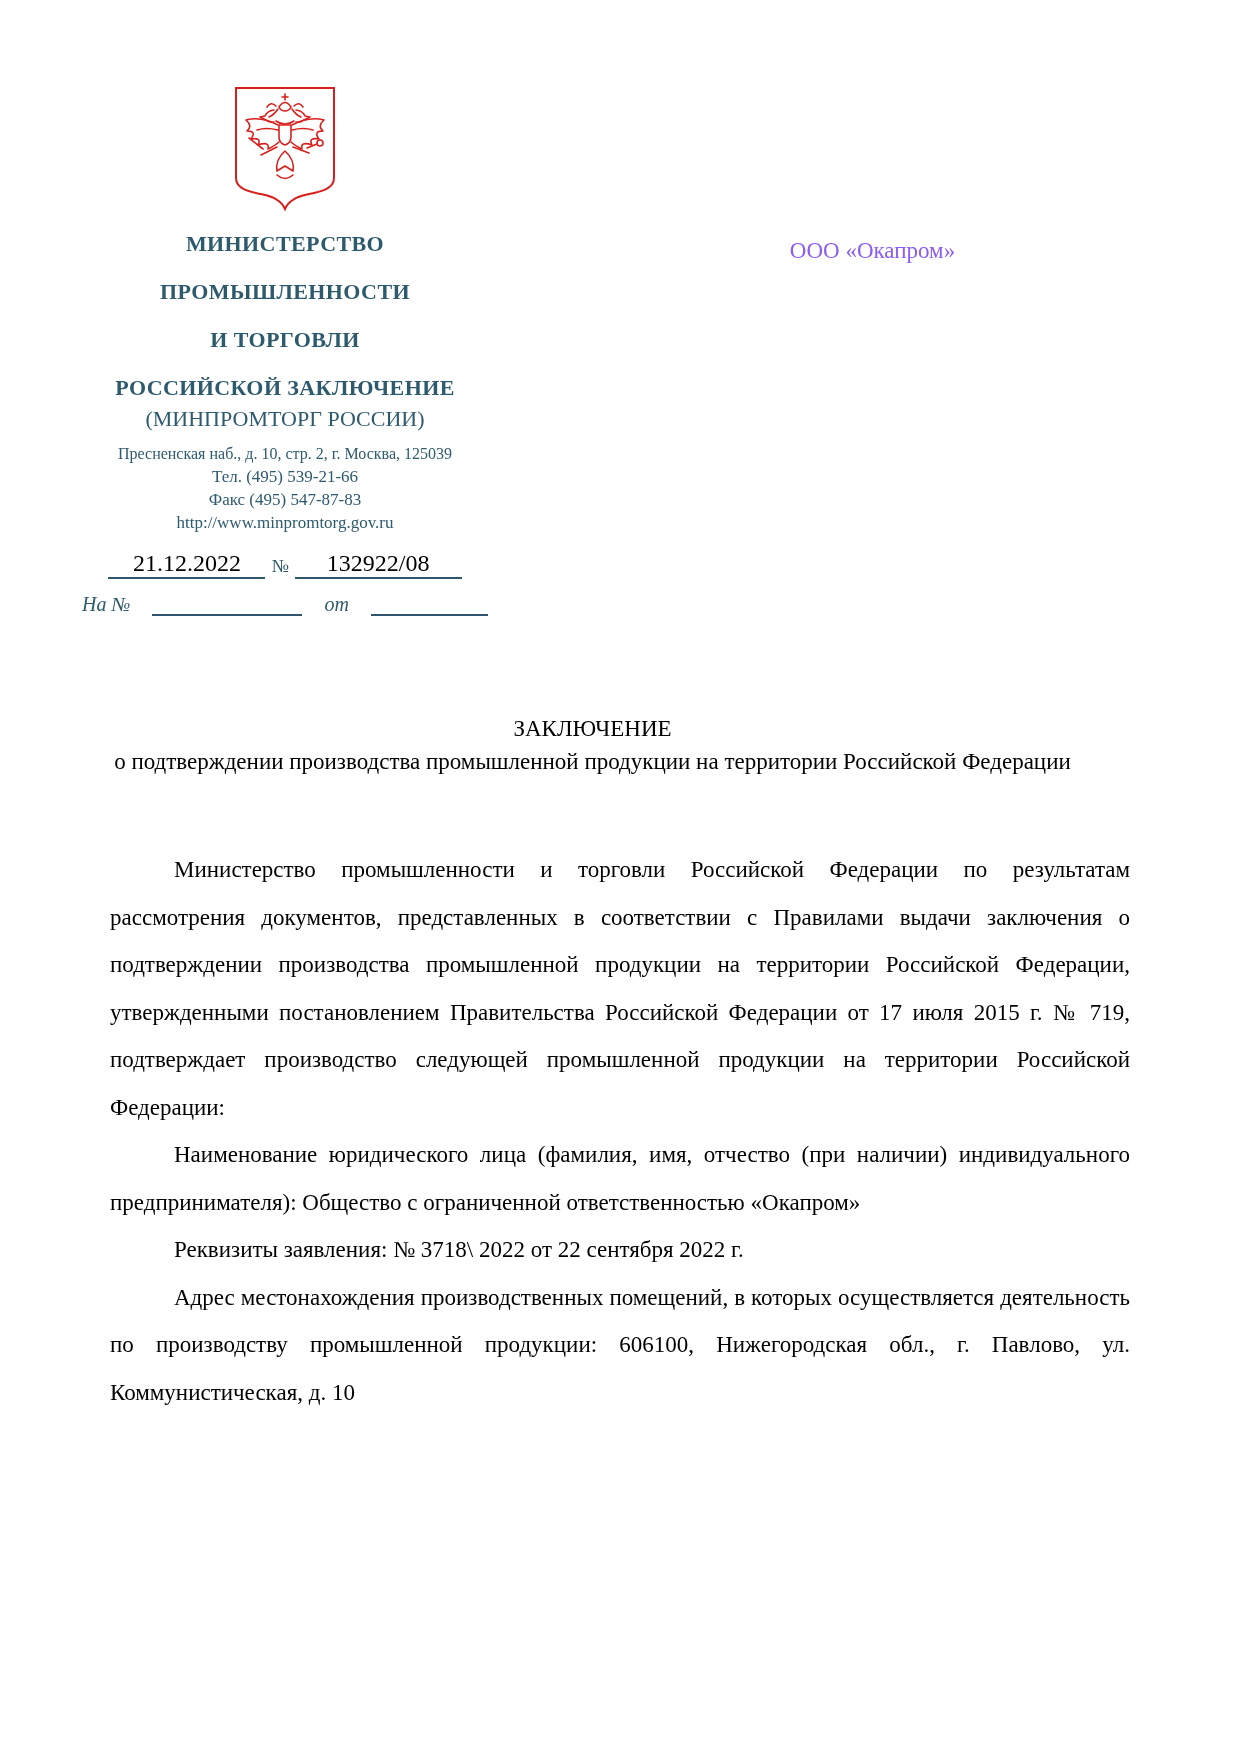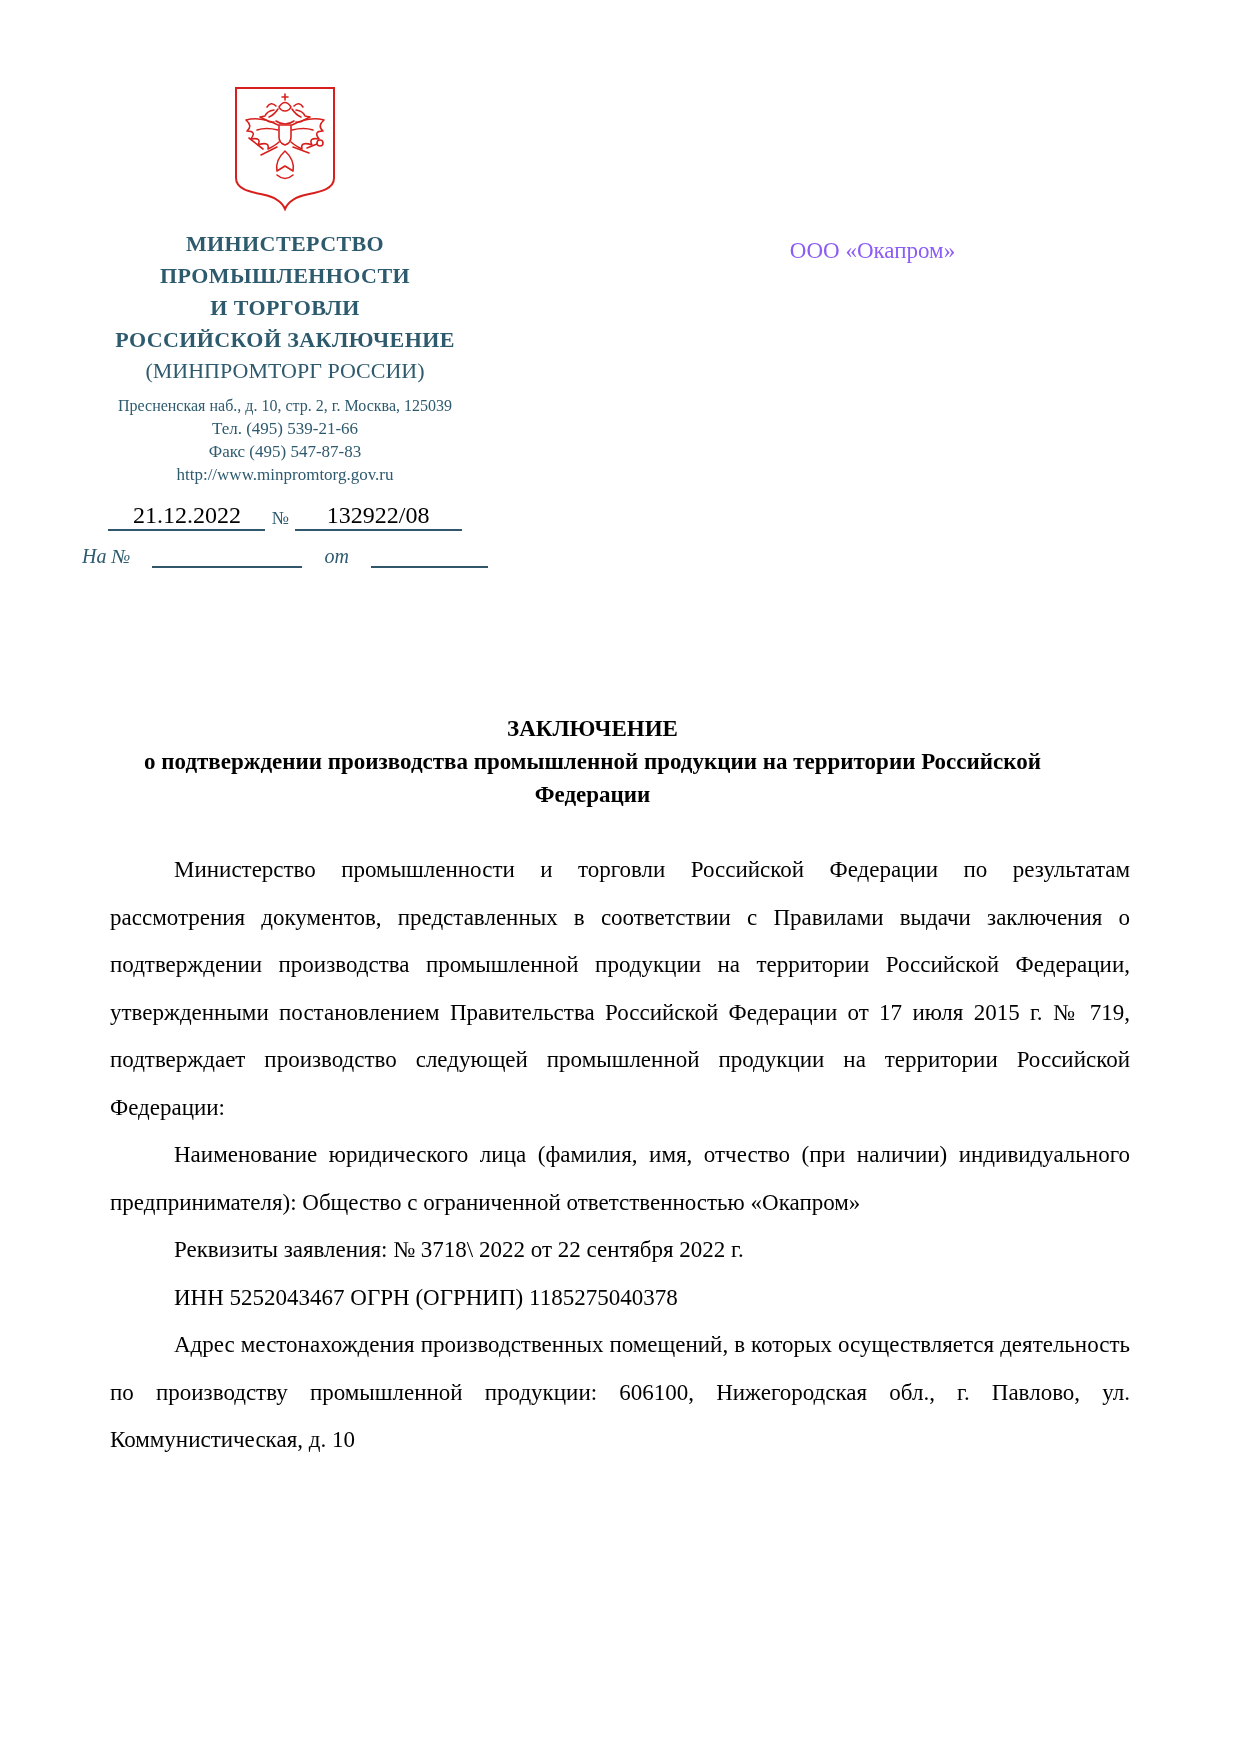--- a/index.html
+++ b/index.html
@@ -11,21 +11,21 @@
     color:#000;
     overflow:hidden;
   }
   
   .left-col {
     position:absolute; left:70px; top:85px; width:430px;
     text-align:center; color:#2e5a6e;
   }
   .emblem { width:104px; height:127px; margin:0 auto 16px auto; }
   .ministry-line {
-    font-weight:bold; font-size:22px; line-height:32px; letter-spacing:0.4px;
+    font-weight:bold; font-size:22px; line-height:32px; letter-spacing:0.4px;margin-top:16px;
   }
   .ministry-short { font-size:22px; line-height:30px; }
   .hq-address { font-size:16px; line-height:22px; margin-top:9px; }
   .contact-line { font-size:17px; line-height:23px; }
   .date-row {
     margin-top:16px; font-size:24px; color:#000;
     display:flex; justify-content:center; align-items:flex-end;
   }
   .u { display:inline-block; border-bottom:2px solid #2f566b; text-align:center; }
   .u-date { width:157px; }
@@ -39,21 +39,21 @@
   .u-blank2 { width:117px; height:22px; }
   
   .recipient {
     position:absolute; left:610px; top:236px; width:525px;
     text-align:center; font-size:23px; line-height:30px; color:#8b5cf6;
   }
   .recipient-address { margin-top:32px; line-height:34px; }
   
   .title-block {
     position:absolute; left:110px; top:712px; width:965px;
-    text-align:center; font-weight:bold; font-size:23px; line-height:33px;
+    text-align:center; font-weight:normal; font-size:23px; line-height:33px;
   }
   
   .body-text {
     position:absolute; left:110px; top:846px; width:1020px;
     font-size:23px; line-height:47.5px; text-align:justify;
   }
   .body-text p { margin:0; text-indent:64px; }
 </style>
 </head>
 <body>
@@ -131,17 +131,16 @@
 
   <div class="title-block">
     <div>ЗАКЛЮЧЕНИЕ</div>
     <div>о подтверждении производства промышленной продукции на территории Российской Федерации</div>
   </div>
 
   <div class="body-text">
     <p>Министерство промышленности и торговли Российской Федерации по результатам рассмотрения документов, представленных в соответствии с Правилами выдачи заключения о подтверждении производства промышленной продукции на территории Российской Федерации, утвержденными постановлением Правительства Российской Федерации от 17 июля 2015 г. № 719, подтверждает производство следующей промышленной продукции на территории Российской Федерации:</p>
     <p>Наименование юридического лица (фамилия, имя, отчество (при наличии) индивидуального предпринимателя): Общество с ограниченной ответственностью «Окапром»</p>
     <p>Реквизиты заявления: № 3718\ 2022 от 22 сентября 2022 г.</p>
-    <p>ИНН 5252043467 ОГРН (ОГРНИП) 1185275040378</p>
     <p>Адрес местонахождения производственных помещений, в которых осуществляется деятельность по производству промышленной продукции: 606100, Нижегородская обл., г. Павлово, ул. Коммунистическая, д. 10</p>
   </div>
 
 </div>
 
 </body></html>

